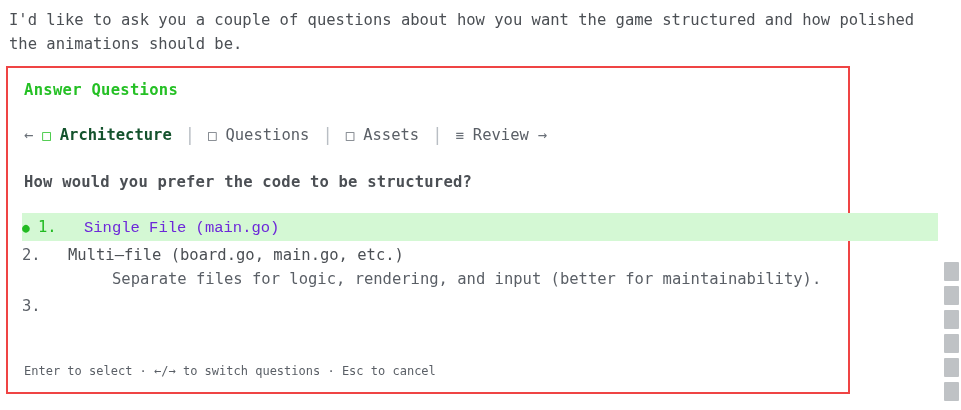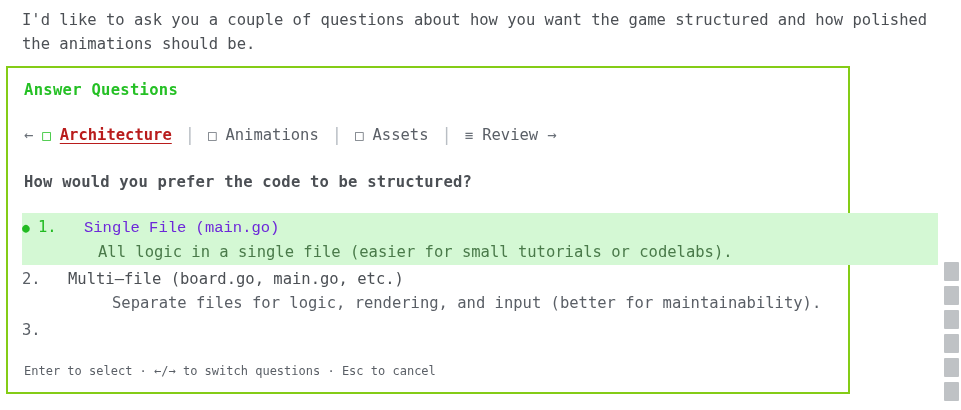--- a/index.html
+++ b/index.html
@@ -12,38 +12,38 @@
     height: 410px;
     font-family: "DejaVu Sans Mono", "Liberation Mono", monospace;
     -webkit-font-smoothing: antialiased;
     overflow: hidden;
     position: relative;
   }
 
   
   .intro {
     position: absolute;
-    left: 22px;
+    left: 9px;
     top: 8px;
     width: 930px;
     font-size: 15.5px;
     line-height: 24px;
     color: #4b4f54;
     white-space: pre-wrap;
     letter-spacing: 0px;
   }
 
   
   .panel {
     position: absolute;
     left: 6px;
     top: 66px;
     width: 844px;
     height: 328px;
-    border: 2px solid #84cc16;
+    border: 2px solid #ef4444;
     border-radius: 0;
     box-sizing: border-box;
     background: #ffffff;
   }
 
   .panel-title {
     position: absolute;
     left: 16px;
     top: 13px;
     font-size: 15.5px;
@@ -73,23 +73,22 @@
     white-space: nowrap;
   }
   .nav-box {
     margin-right: 9px;
     font-size: 14px;
     color: #6a7078;
   }
   .nav-box.active { color: #25c025; }
   .nav-label { color: #5a5f66; }
   .nav-item.active .nav-label {
-    color: #b91c1c;
+    color: #14532d;
     font-weight: bold;
-    text-decoration: underline;
     text-underline-offset: 3px;
   }
   .nav-sep {
     color: #b9bec4;
     margin: 0 13px;
     font-size: 17px;
     line-height: 1;
   }
   .nav-tail-arrow {
     color: #6a7078;
@@ -198,21 +197,21 @@
 
     <span class="nav-item active">
       <span class="nav-box active">□</span>
       <span class="nav-label">Architecture</span>
     </span>
 
     <span class="nav-sep">|</span>
 
     <span class="nav-item">
       <span class="nav-box">□</span>
-      <span class="nav-label">Animations</span>
+      <span class="nav-label">Questions</span>
     </span>
 
     <span class="nav-sep">|</span>
 
     <span class="nav-item">
       <span class="nav-box">□</span>
       <span class="nav-label">Assets</span>
     </span>
 
     <span class="nav-sep">|</span>
@@ -228,21 +227,20 @@
   <div class="question">How would you prefer the code to be structured?</div>
 
   <div class="options">
 
     <div class="option selected">
       <div class="opt-line">
         <span class="opt-bullet">●</span>
         <span class="opt-num">1.</span>
         <span class="opt-title">Single File (main.go)</span>
       </div>
-      <div class="opt-desc">All logic in a single file (easier for small tutorials or codelabs).</div>
     </div>
 
     <div class="option">
       <div class="opt-line">
         <span class="opt-num">2.</span>
         <span class="opt-title">Multi–file (board.go, main.go, etc.)</span>
       </div>
       <div class="opt-desc">Separate files for logic, rendering, and input (better for maintainability).</div>
     </div>
 

